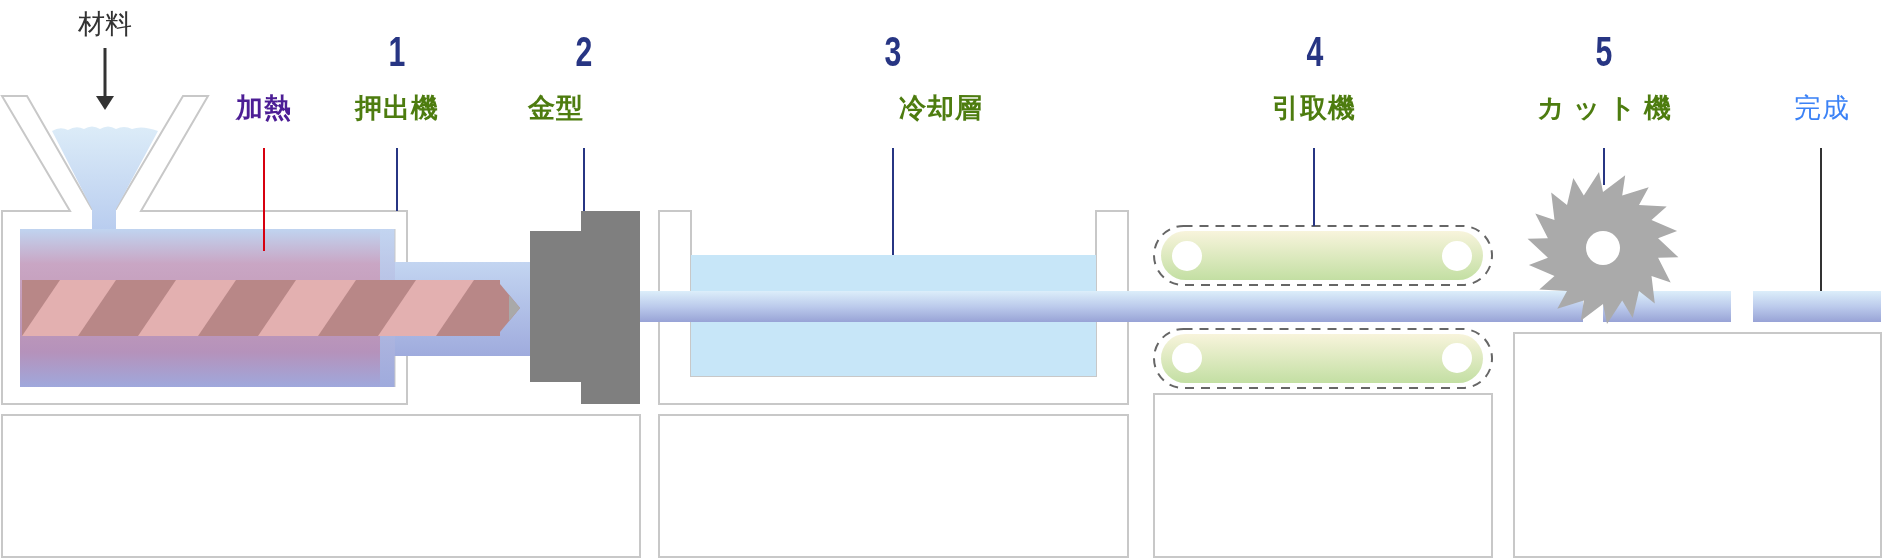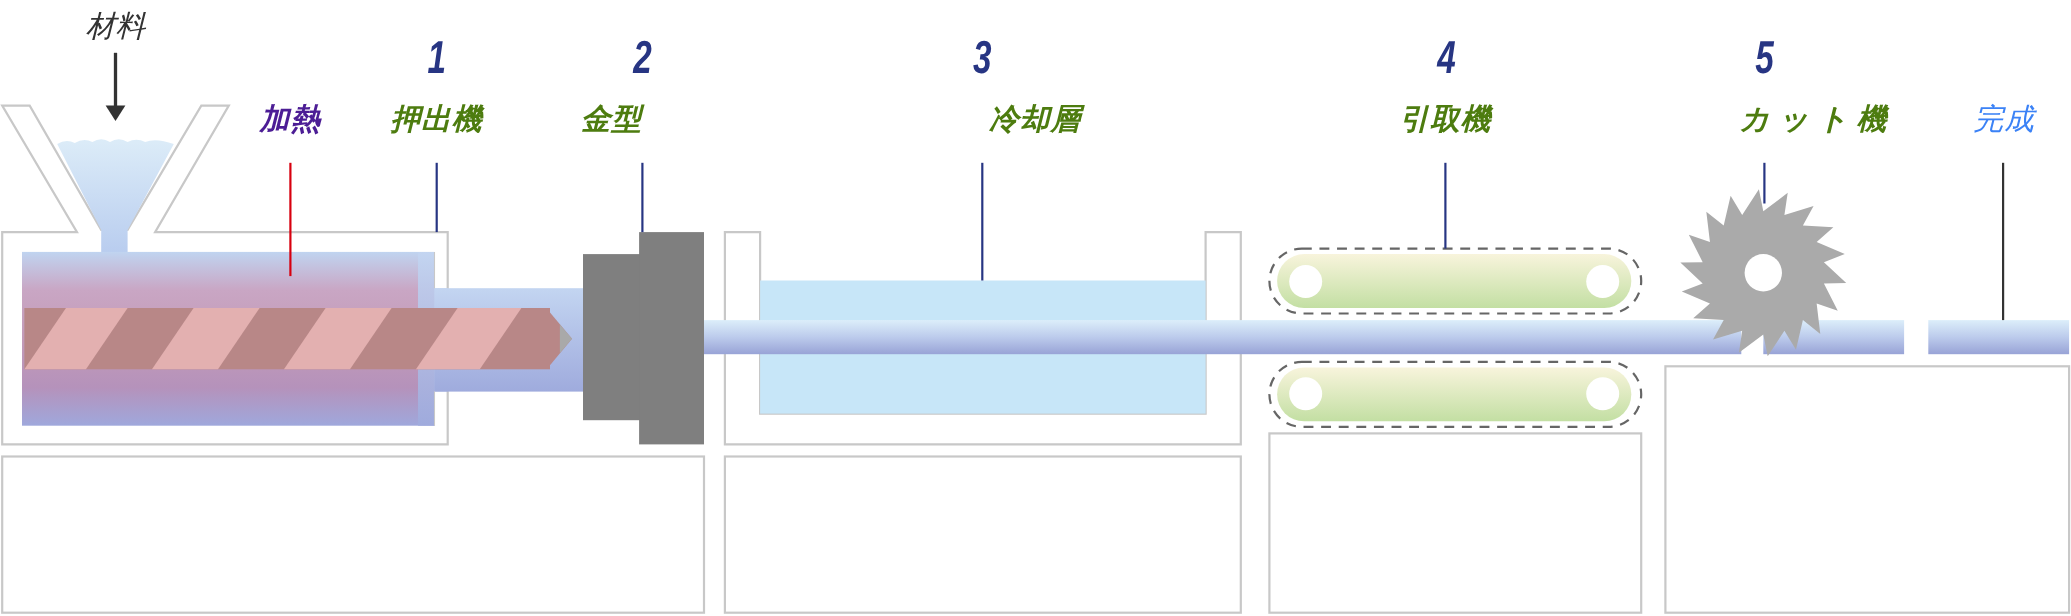--- a/index.html
+++ b/index.html
@@ -1,23 +1,23 @@
 <!DOCTYPE html>
 <html><head>
 <meta charset="utf-8">
 <style>
   html, body { margin: 0; padding: 0; background: #ffffff; }
   body { width: 1883px; height: 560px; position: relative; overflow: hidden;
          font-family: "DejaVu Sans", "Liberation Sans", sans-serif; }
-  #stage { position: absolute; left: 0; top: 0; width: 1626px; height: 560px; font-style: italic; }
+  #stage { position: absolute; left: 0; top: 0; width: 1626px; height: 560px; }
   .lbl { position: absolute; transform: translateX(-50%); white-space: nowrap; font-weight: bold; }
   .num { font-family: "Liberation Sans", sans-serif; font-size: 42px; top: 28px; color: #273583;
          transform: translateX(-50%) scaleX(0.72); font-weight: bold; }
   .name { font-size: 27px; top: 90px; color: #4d7c0f; letter-spacing: 1px; }
-  .name.wide { letter-spacing: 8px; margin-left: 44px; }
+  .name.wide { letter-spacing: 8px; }
   .name.red { color: #4c1d95; }
   .name.dark { color: #3b82f6; font-weight: normal; }
   .mat { font-size: 27px; top: 6px; color: #333333; font-weight: normal; }
 </style>
 </head>
 <body>
 
 <div id="stage">
   <svg width="1883" height="560" viewBox="0 0 1883 560" xmlns="http://www.w3.org/2000/svg" style="position:absolute;left:0;top:0">
     <defs>

